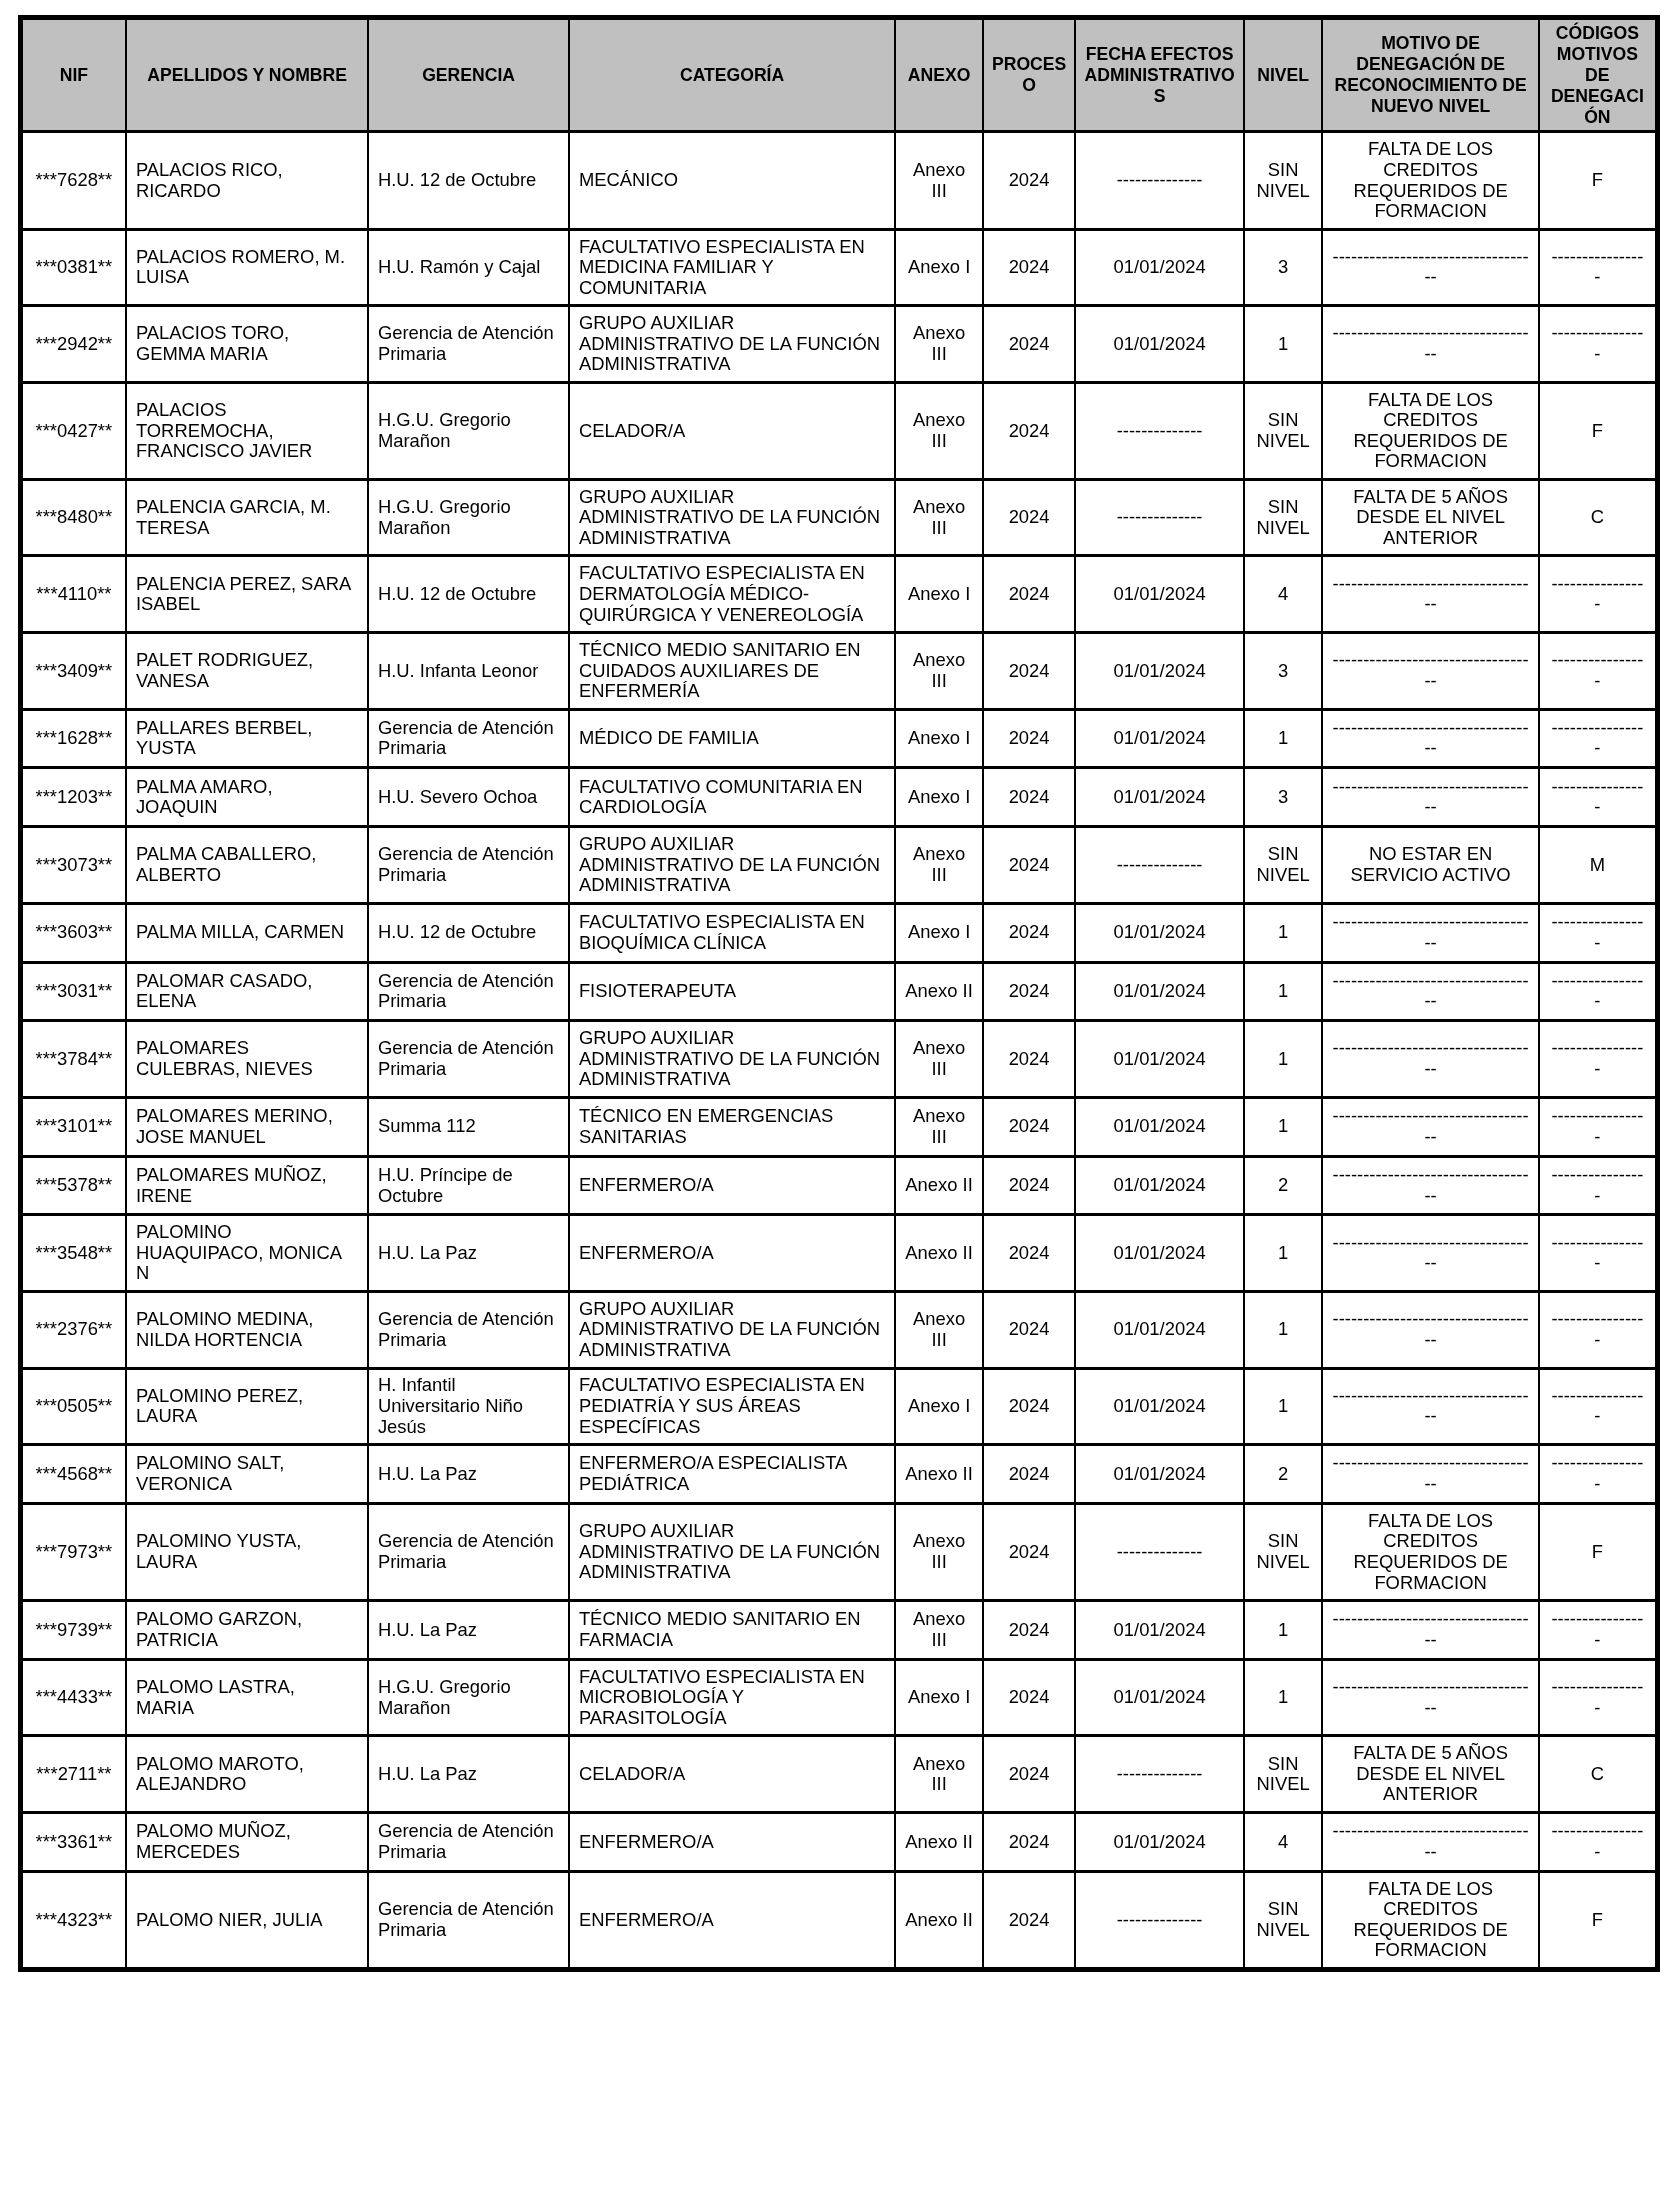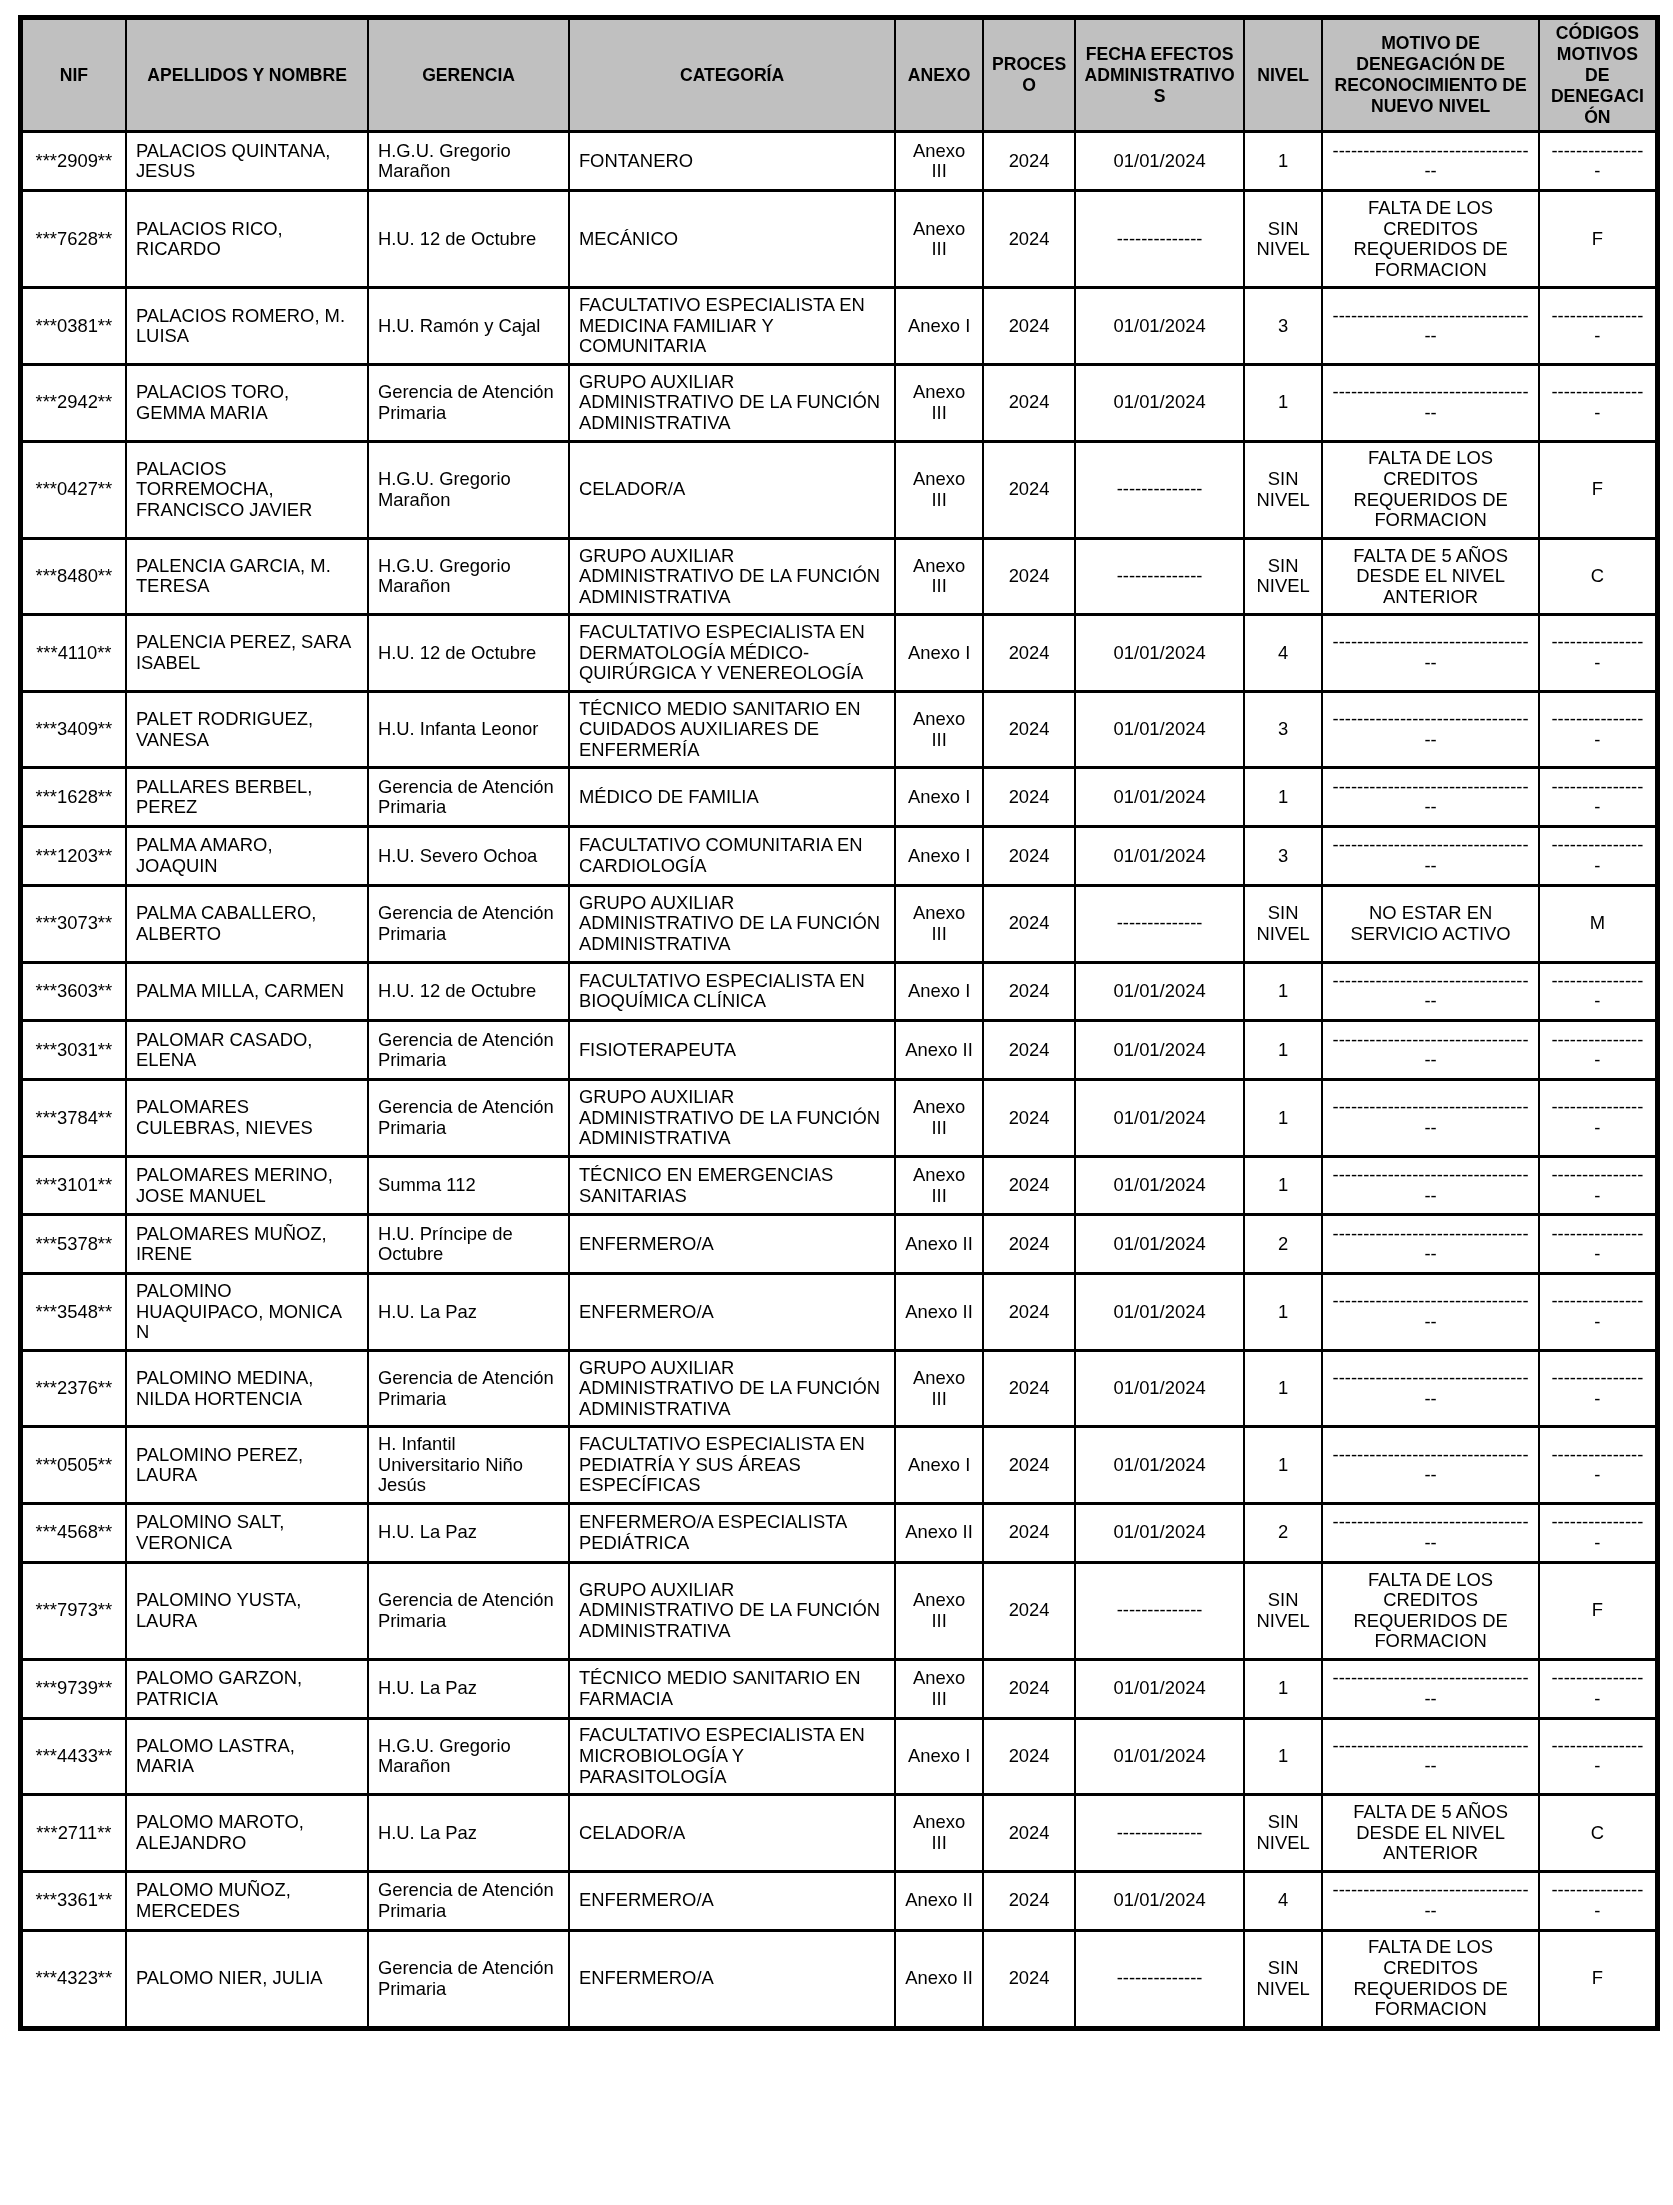--- a/index.html
+++ b/index.html
@@ -87,32 +87,20 @@
           <th>ANEXO</th>
           <th>PROCESO</th>
           <th>FECHA EFECTOS ADMINISTRATIVOS</th>
           <th>NIVEL</th>
           <th>MOTIVO DE DENEGACIÓN DE RECONOCIMIENTO DE NUEVO NIVEL</th>
           <th>CÓDIGOS MOTIVOS DE DENEGACIÓN</th>
         </tr>
     </thead>
     <tbody id="body-rows">
         <tr>
-          <td class="al-center">***2909**</td>
-          <td class="al-left">PALACIOS QUINTANA, JESUS</td>
-          <td class="al-left">H.G.U. Gregorio Marañon</td>
-          <td class="al-left">FONTANERO</td>
-          <td class="al-center">Anexo III</td>
-          <td class="al-center">2024</td>
-          <td class="al-center">01/01/2024</td>
-          <td class="al-center">1</td>
-          <td class="al-center">----------------------------------</td>
-          <td class="al-center">----------------</td>
-        </tr>
-        <tr>
           <td class="al-center">***7628**</td>
           <td class="al-left">PALACIOS RICO, RICARDO</td>
           <td class="al-left">H.U. 12 de Octubre</td>
           <td class="al-left">MECÁNICO</td>
           <td class="al-center">Anexo III</td>
           <td class="al-center">2024</td>
           <td class="al-center">--------------</td>
           <td class="al-center">SIN NIVEL</td>
           <td class="al-center">FALTA DE LOS CREDITOS REQUERIDOS DE FORMACION</td>
           <td class="al-center">F</td>
@@ -184,21 +172,21 @@
           <td class="al-left">TÉCNICO MEDIO SANITARIO EN CUIDADOS AUXILIARES DE ENFERMERÍA</td>
           <td class="al-center">Anexo III</td>
           <td class="al-center">2024</td>
           <td class="al-center">01/01/2024</td>
           <td class="al-center">3</td>
           <td class="al-center">----------------------------------</td>
           <td class="al-center">----------------</td>
         </tr>
         <tr>
           <td class="al-center">***1628**</td>
-          <td class="al-left">PALLARES BERBEL, PEREZ</td>
+          <td class="al-left">PALLARES BERBEL, YUSTA</td>
           <td class="al-left">Gerencia de Atención Primaria</td>
           <td class="al-left">MÉDICO DE FAMILIA</td>
           <td class="al-center">Anexo I</td>
           <td class="al-center">2024</td>
           <td class="al-center">01/01/2024</td>
           <td class="al-center">1</td>
           <td class="al-center">----------------------------------</td>
           <td class="al-center">----------------</td>
         </tr>
         <tr>

